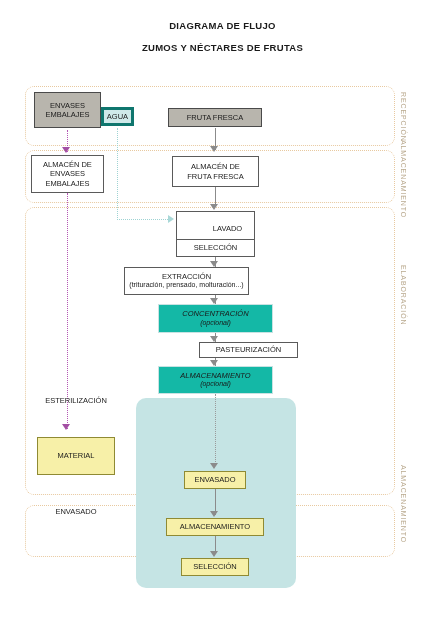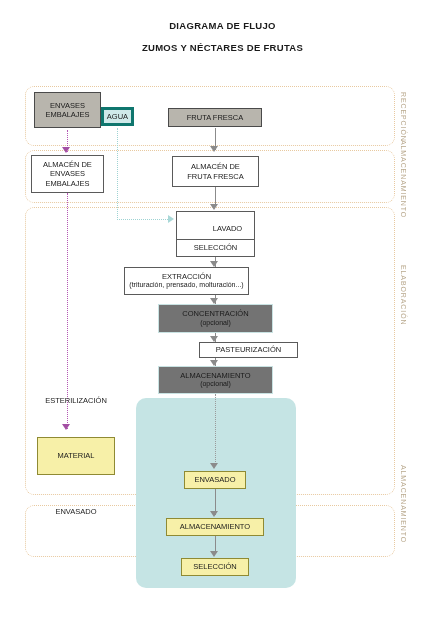--- a/index.html
+++ b/index.html
@@ -81,22 +81,23 @@
 
   .box-gray {
     background: #b8b5ad;
     border: 1px solid #4a4a4a;
   }
   .box-water {
     background: #cfe9e9;
     border: 3px solid #0f766e;
   }
   .box-optional {
-    background: #737373;
+    background: #14b8a6;
     border: 1px solid #c8e2e2;
+    font-style: italic;
   }
   .box-yellow {
     background: #f7f0a8;
     border: 1px solid #8f8a33;
     gap: 46px;
   }
   .box-on-teal {
     background: #f7f0a8;
     border: 1px solid #8f8a33;
   }

